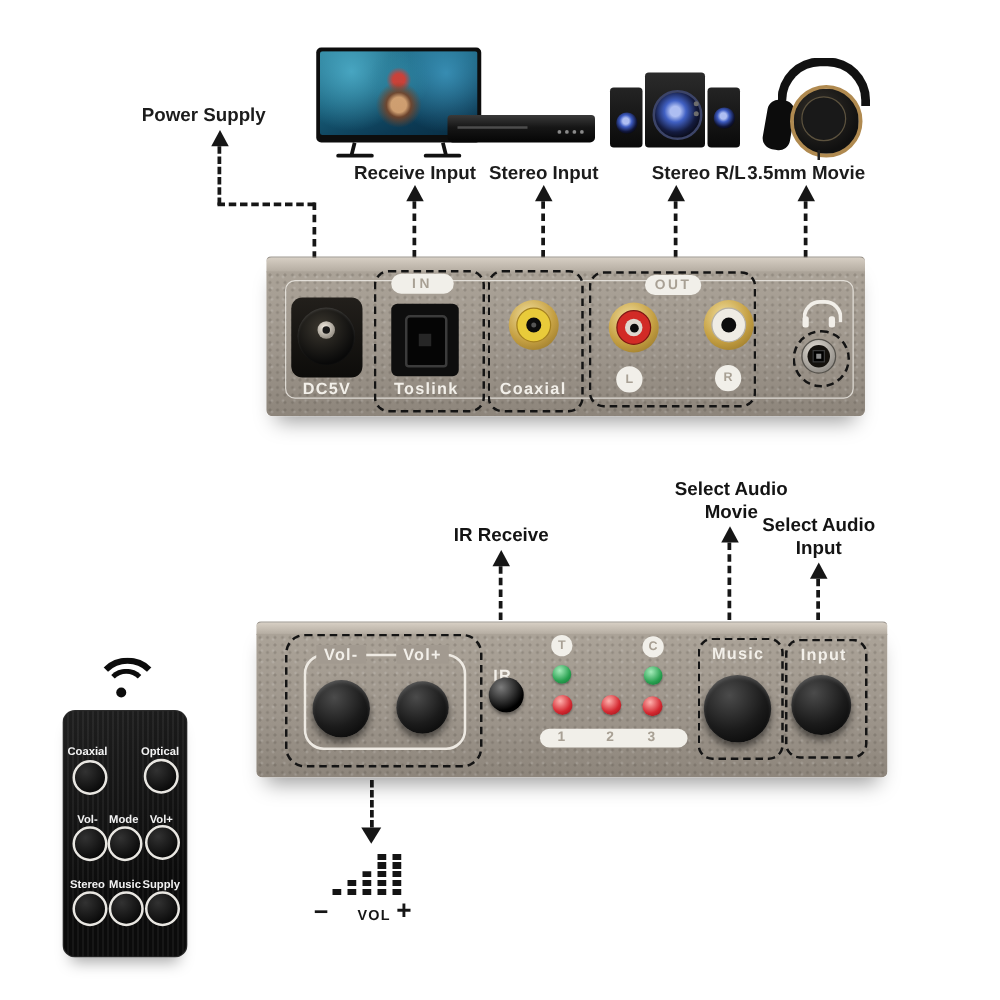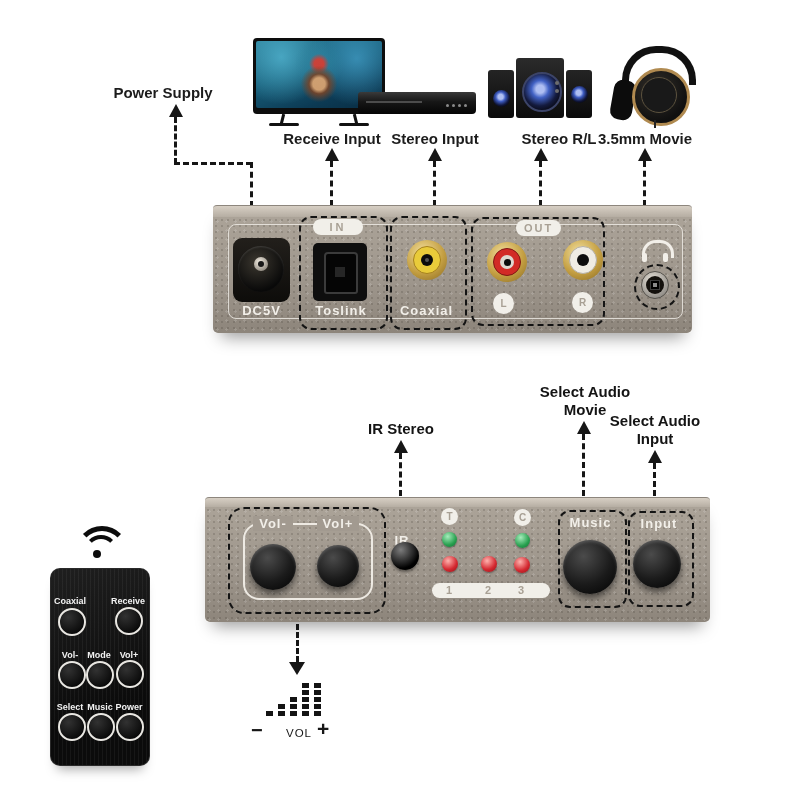--- a/index.html
+++ b/index.html
@@ -172,21 +172,21 @@
     </div>
     <div class="circle" style="left:421px;top:59px;width:42px;height:42px;border:2.5px dashed #141414;"></div>
     <div>
       <div class="circle" style="left:428px;top:66px;width:28px;height:28px;background:radial-gradient(circle at 40% 32%,#e4dfd6,#94908a 75%);border:1px solid #55524c;box-sizing:border-box;"></div>
       <div class="circle" style="left:433px;top:71px;width:18px;height:18px;background:#14110d;"></div>
       <div class="abs" style="left:437px;top:75px;width:10px;height:10px;background:#000;border:1px solid #3a3a3a;box-sizing:border-box;"></div>
       <div class="abs" style="left:440px;top:78px;width:4px;height:4px;background:#8a8a8a;"></div>
     </div>
   </div>
 
-  <div class="callout" style="left:343px;top:420px;width:116px;">IR Stereo</div>
+  <div class="callout" style="left:343px;top:420px;width:116px;">IR Receive</div>
   <div class="tri-up" style="left:394px;top:440px;"></div>
   <div class="dash-v" style="left:399px;top:453px;height:43px;"></div>
 
   <div class="callout" style="left:525px;top:383px;width:120px;">Select Audio</div>
   <div class="callout" style="left:525px;top:401px;width:120px;">Movie</div>
   <div class="tri-up" style="left:577px;top:421px;"></div>
   <div class="dash-v" style="left:582px;top:434px;height:62px;"></div>
 
   <div class="callout" style="left:595px;top:412px;width:120px;">Select Audio</div>
   <div class="callout" style="left:595px;top:430px;width:120px;">Input</div>
@@ -232,44 +232,44 @@
   <div class="tri-down" style="left:289px;top:662px;"></div>
 
   <div class="volrow" style="left:266px;top:682px;height:34px;">
     <div class="vbar" style="height:5px;"></div>
     <div class="vbar" style="height:12px;"></div>
     <div class="vbar" style="height:19px;"></div>
     <div class="vbar" style="height:33px;"></div>
     <div class="vbar" style="height:33px;"></div>
   </div>
   <div class="abs" style="left:251px;top:719px;font-size:20px;font-weight:700;">−</div>
-  <div class="abs" style="left:286px;top:727px;font-size:11.5px;font-weight:400;letter-spacing:1px;">VOL</div>
+  <div class="abs" style="left:286px;top:727px;font-size:11.5px;font-weight:700;letter-spacing:1px;">VOL</div>
   <div class="abs" style="left:317px;top:717px;font-size:21px;font-weight:700;">+</div>
 
   <div class="abs" style="left:70px;top:524px;width:54px;height:40px;">
     <div class="wifi-arc" style="left:5px;top:2px;width:44px;height:44px;border-width:5px;"></div>
     <div class="wifi-arc" style="left:14px;top:11px;width:26px;height:26px;border-width:4px;"></div>
     <div class="circle" style="left:23px;top:26px;width:8px;height:8px;background:#0c0c0c;"></div>
   </div>
 
   <div id="remote" style="left:50px;top:568px;width:100px;height:198px;">
 
     <div class="rlabel" style="left:0px;top:28px;width:40px;">Coaxial</div>
-    <div class="rlabel" style="left:58px;top:28px;width:40px;">Receive</div>
+    <div class="rlabel" style="left:58px;top:28px;width:40px;">Optical</div>
     <div class="rbtn" style="left:8px;top:40px;"></div>
     <div class="rbtn" style="left:65px;top:39px;"></div>
 
     <div class="rlabel" style="left:0px;top:82px;width:40px;">Vol-</div>
     <div class="rlabel" style="left:29px;top:82px;width:40px;">Mode</div>
     <div class="rlabel" style="left:59px;top:82px;width:40px;">Vol+</div>
     <div class="rbtn" style="left:8px;top:93px;"></div>
     <div class="rbtn" style="left:36px;top:93px;"></div>
     <div class="rbtn" style="left:66px;top:92px;"></div>
 
-    <div class="rlabel" style="left:0px;top:134px;width:40px;">Select</div>
+    <div class="rlabel" style="left:0px;top:134px;width:40px;">Stereo</div>
     <div class="rlabel" style="left:30px;top:134px;width:40px;">Music</div>
-    <div class="rlabel" style="left:59px;top:134px;width:40px;">Power</div>
+    <div class="rlabel" style="left:59px;top:134px;width:40px;">Supply</div>
     <div class="rbtn" style="left:8px;top:145px;"></div>
     <div class="rbtn" style="left:37px;top:145px;"></div>
     <div class="rbtn" style="left:66px;top:145px;"></div>
   </div>
 
 </div>
 
 </body></html>

